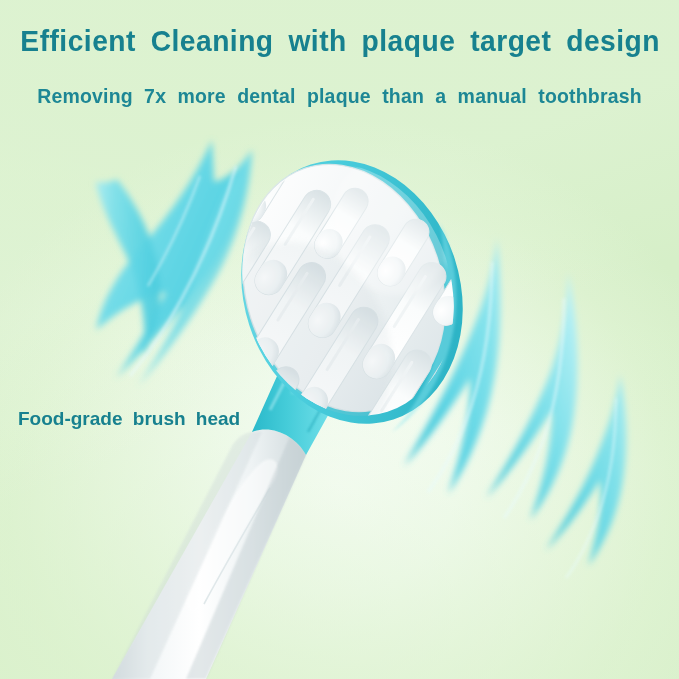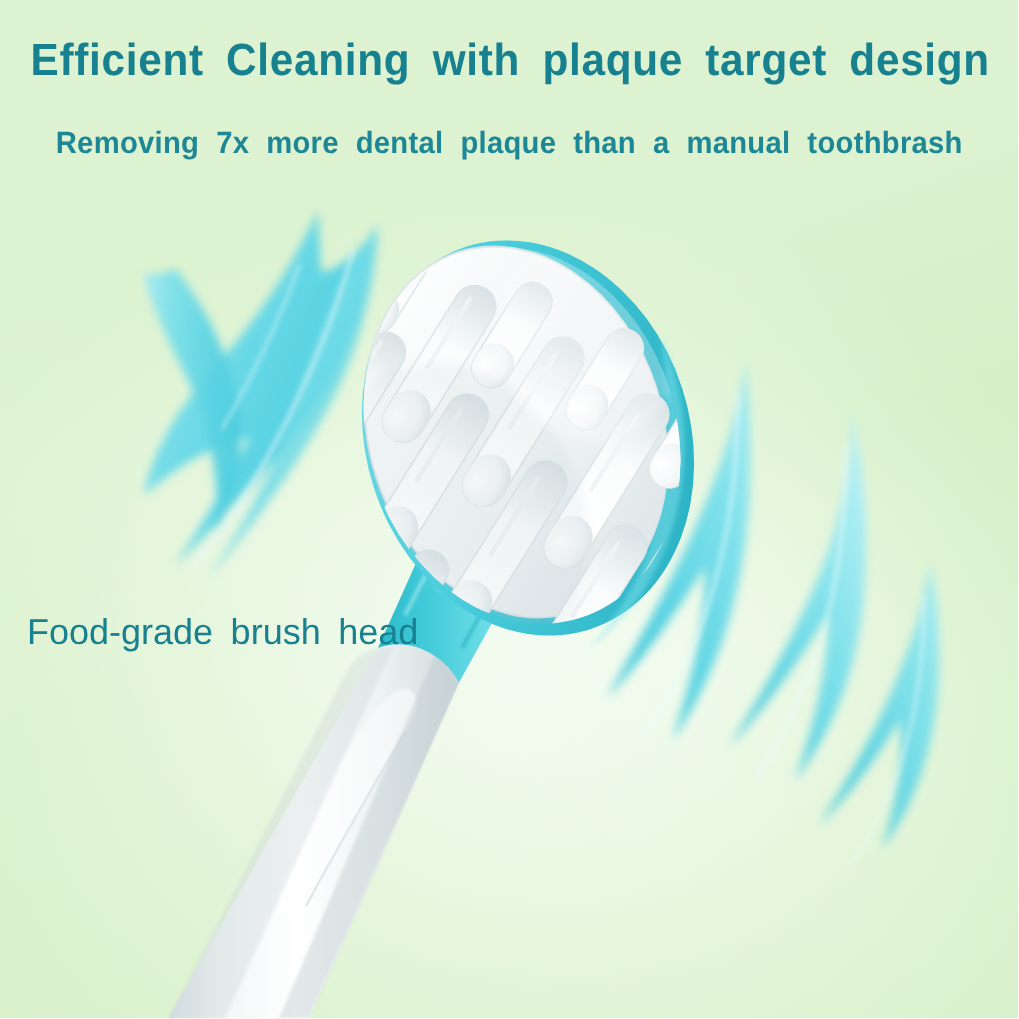--- a/index.html
+++ b/index.html
@@ -52,22 +52,22 @@
     font-size: 20.5px;
     letter-spacing: 0.2px;
     word-spacing: 6px;
     color: #1d8795;
     transform: scaleX(0.95);
   }
   #caption {
     position: absolute;
     left: 18px;
     top: 408px;
-    font-size: 24px;
-    font-weight: normal;
+    font-size: 19px;
+    font-weight: bold;
     color: #17818f;
     word-spacing: 5px;
     white-space: nowrap;
     font-family: "Liberation Sans", sans-serif;
   }
 
   
   .art {
     position: absolute;
     inset: 0;

